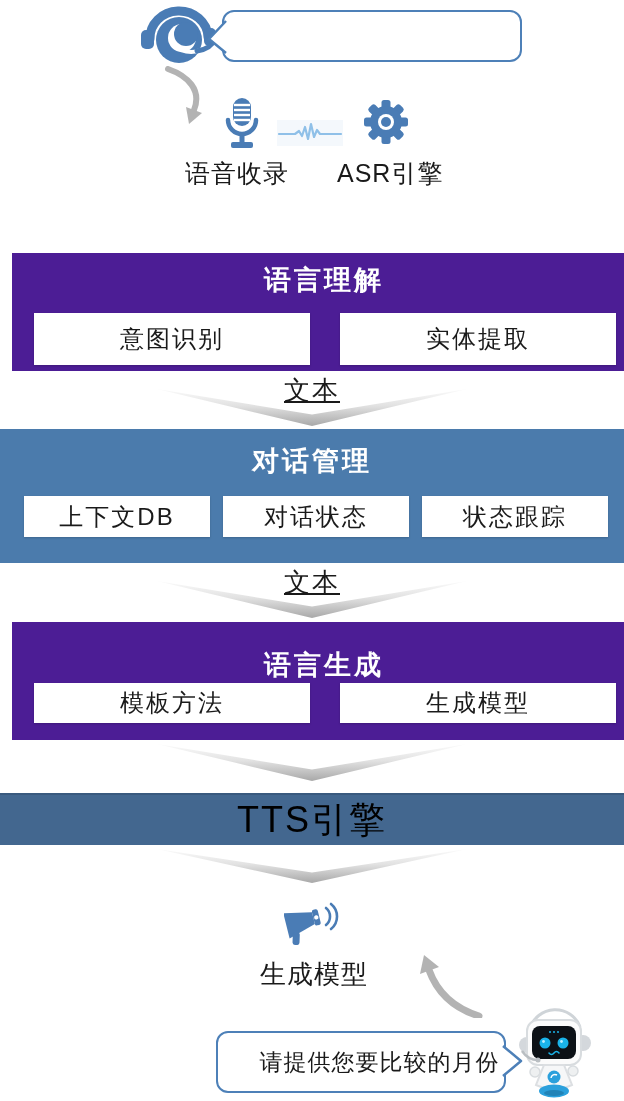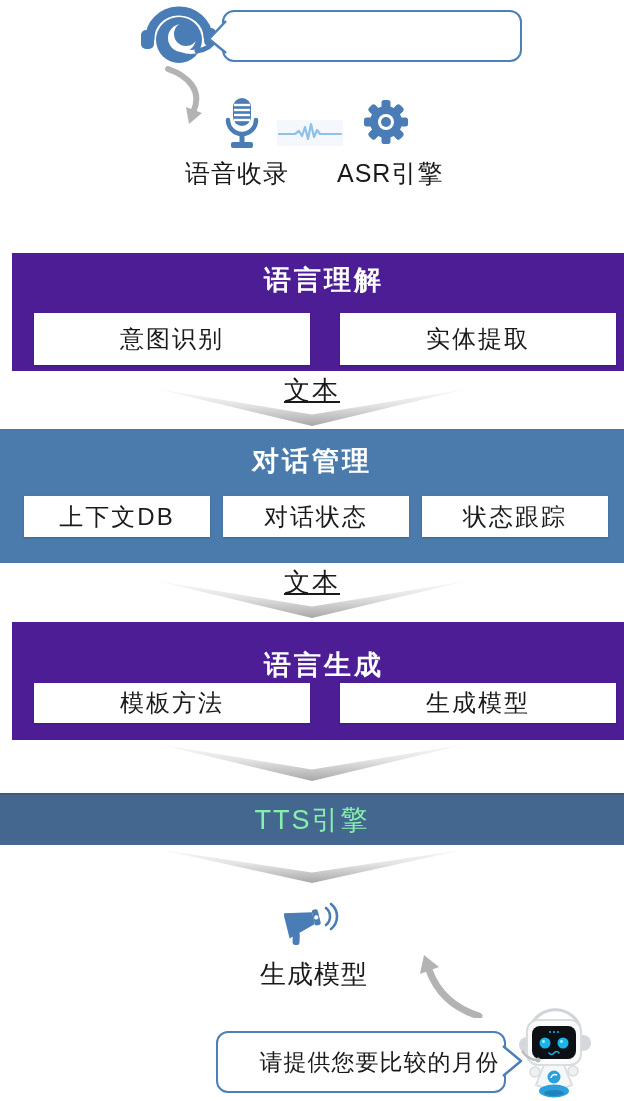--- a/index.html
+++ b/index.html
@@ -24,21 +24,21 @@
   }
   .boxes{position:absolute;display:flex;}
   .wbox{
     flex:1;background:#fff;display:flex;align-items:center;justify-content:center;
     font-size:24px;color:#1a1a1a;letter-spacing:2px;box-shadow:0 1px 2px rgba(0,0,0,.18);
   }
   
   .tts-bar{
     position:absolute;left:0;width:624px;height:50px;background:#43678F;
     border-top:2px solid #3A5A7E;display:flex;align-items:center;justify-content:center;
-    color:#86efac;font-size:27px;letter-spacing:2px;
+    color:#000000;font-size:36px;letter-spacing:2px;
   }
   
   .connector{position:absolute;left:0;width:624px;display:flex;flex-direction:column;align-items:center;text-decoration:underline;}
   .conn-label{font-size:26px;color:#1a1a1a;letter-spacing:2px;position:relative;z-index:2;line-height:28px;}
   .chev{
     width:310px;height:37px;
     background:linear-gradient(180deg,#fbfbfb 0%,#e2e2e2 45%,#b8b8b8 85%,#a8a8a8 100%);
     clip-path:polygon(0 0,50% 69%,100% 0,50% 100%);
   }
   .chev.after-label{margin-top:-15px;}

